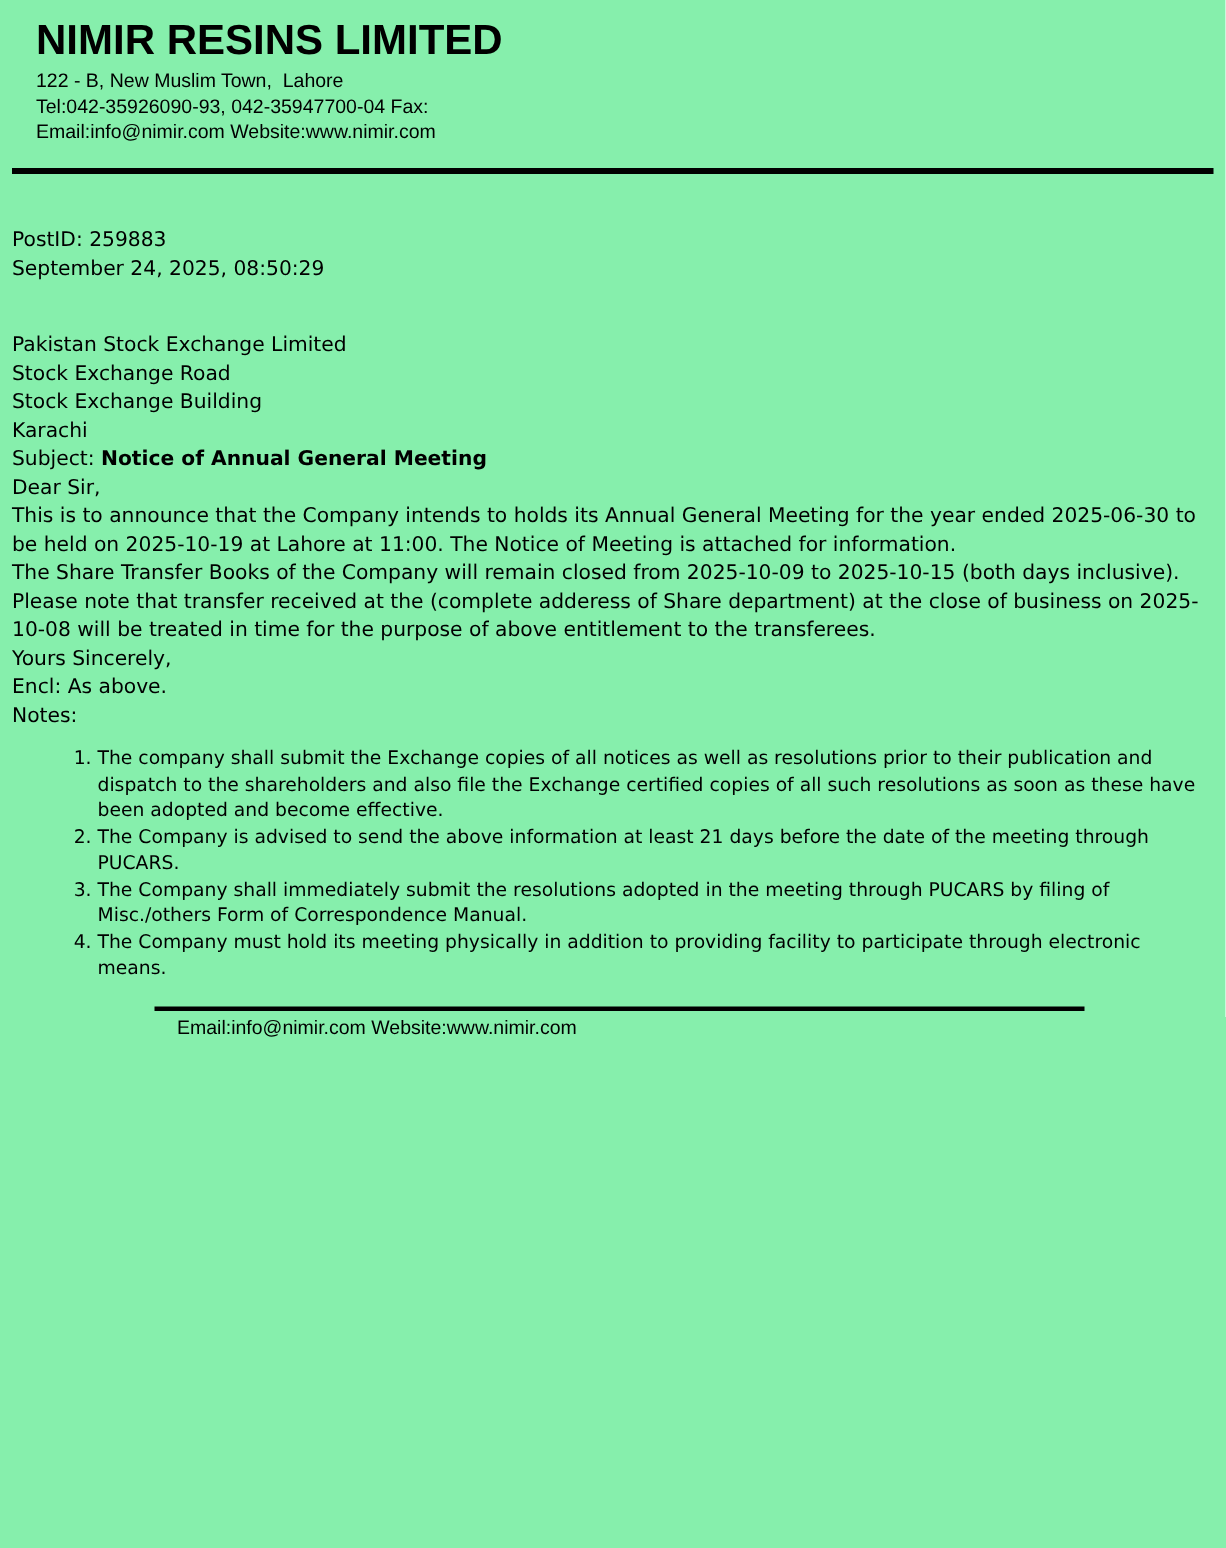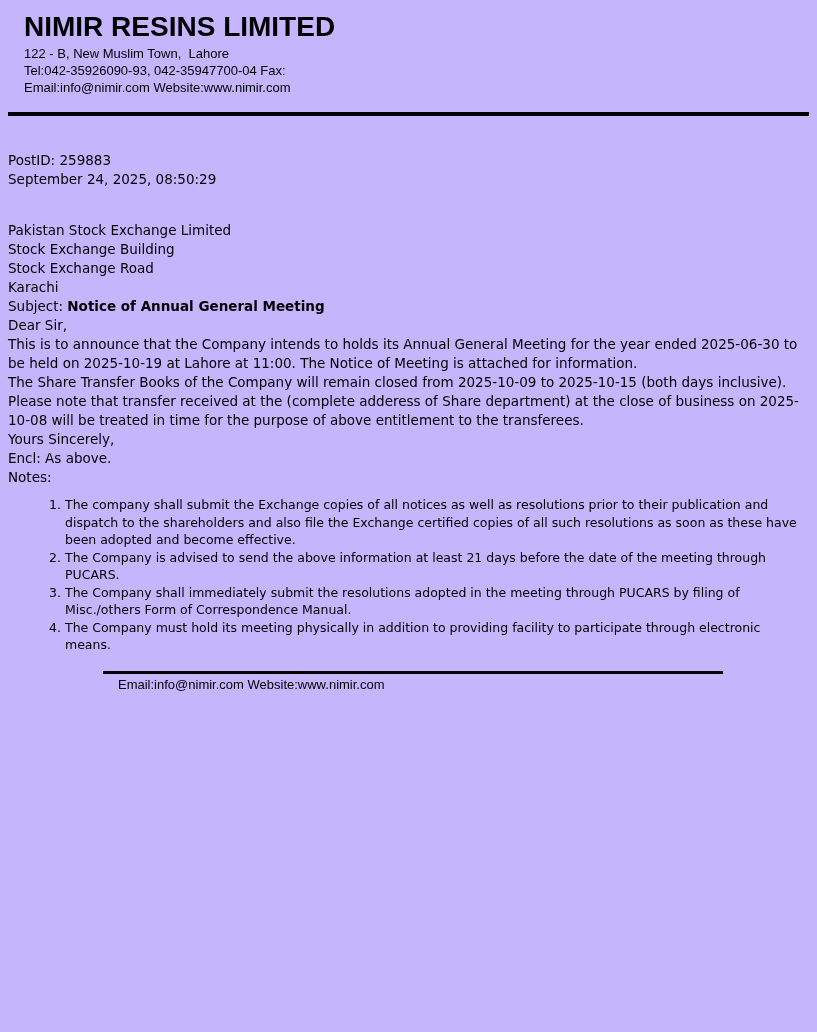--- a/index.html
+++ b/index.html
@@ -1,20 +1,20 @@
 <!DOCTYPE html>
 <html><head>
 <meta charset="utf-8">
 <style>
   * { box-sizing: border-box; }
   html, body { margin: 0; padding: 0; background: #ffffff; }
   .page {
     width: 817px;
     height: 1032px;
-    background: #c4b5fd;
+    background: #86efac;
     color: #000000;
     position: relative;
     overflow: hidden;
   }
 
   
   header.letterhead {
     padding: 12px 0 0 24px;
     font-family: "Liberation Sans", sans-serif;
   }
@@ -95,22 +95,22 @@
 
   <main class="letter-body">
 
     <div class="meta-block">
       <div>PostID: 259883</div>
       <div>September 24, 2025, 08:50:29</div>
     </div>
 
     <div class="recipient-block">
       <div>Pakistan Stock Exchange Limited</div>
+      <div>Stock Exchange Road</div>
       <div>Stock Exchange Building</div>
-      <div>Stock Exchange Road</div>
       <div>Karachi</div>
     </div>
 
     <p class="subject-line"><span>Subject:</span> <strong>Notice of Annual General Meeting</strong></p>
 
     <p class="salutation">Dear Sir,</p>
 
     <p class="para">This is to announce that the Company intends to holds its Annual General Meeting for the year ended 2025-06-30 to be held on 2025-10-19 at Lahore at 11:00. The Notice of Meeting is attached for information.</p>
     <p class="para">The Share Transfer Books of the Company will remain closed from 2025-10-09 to 2025-10-15 (both days inclusive).</p>
     <p class="para">Please note that transfer received at the (complete adderess of Share department) at the close of business on 2025-10-08 will be treated in time for the purpose of above entitlement to the transferees.</p>

